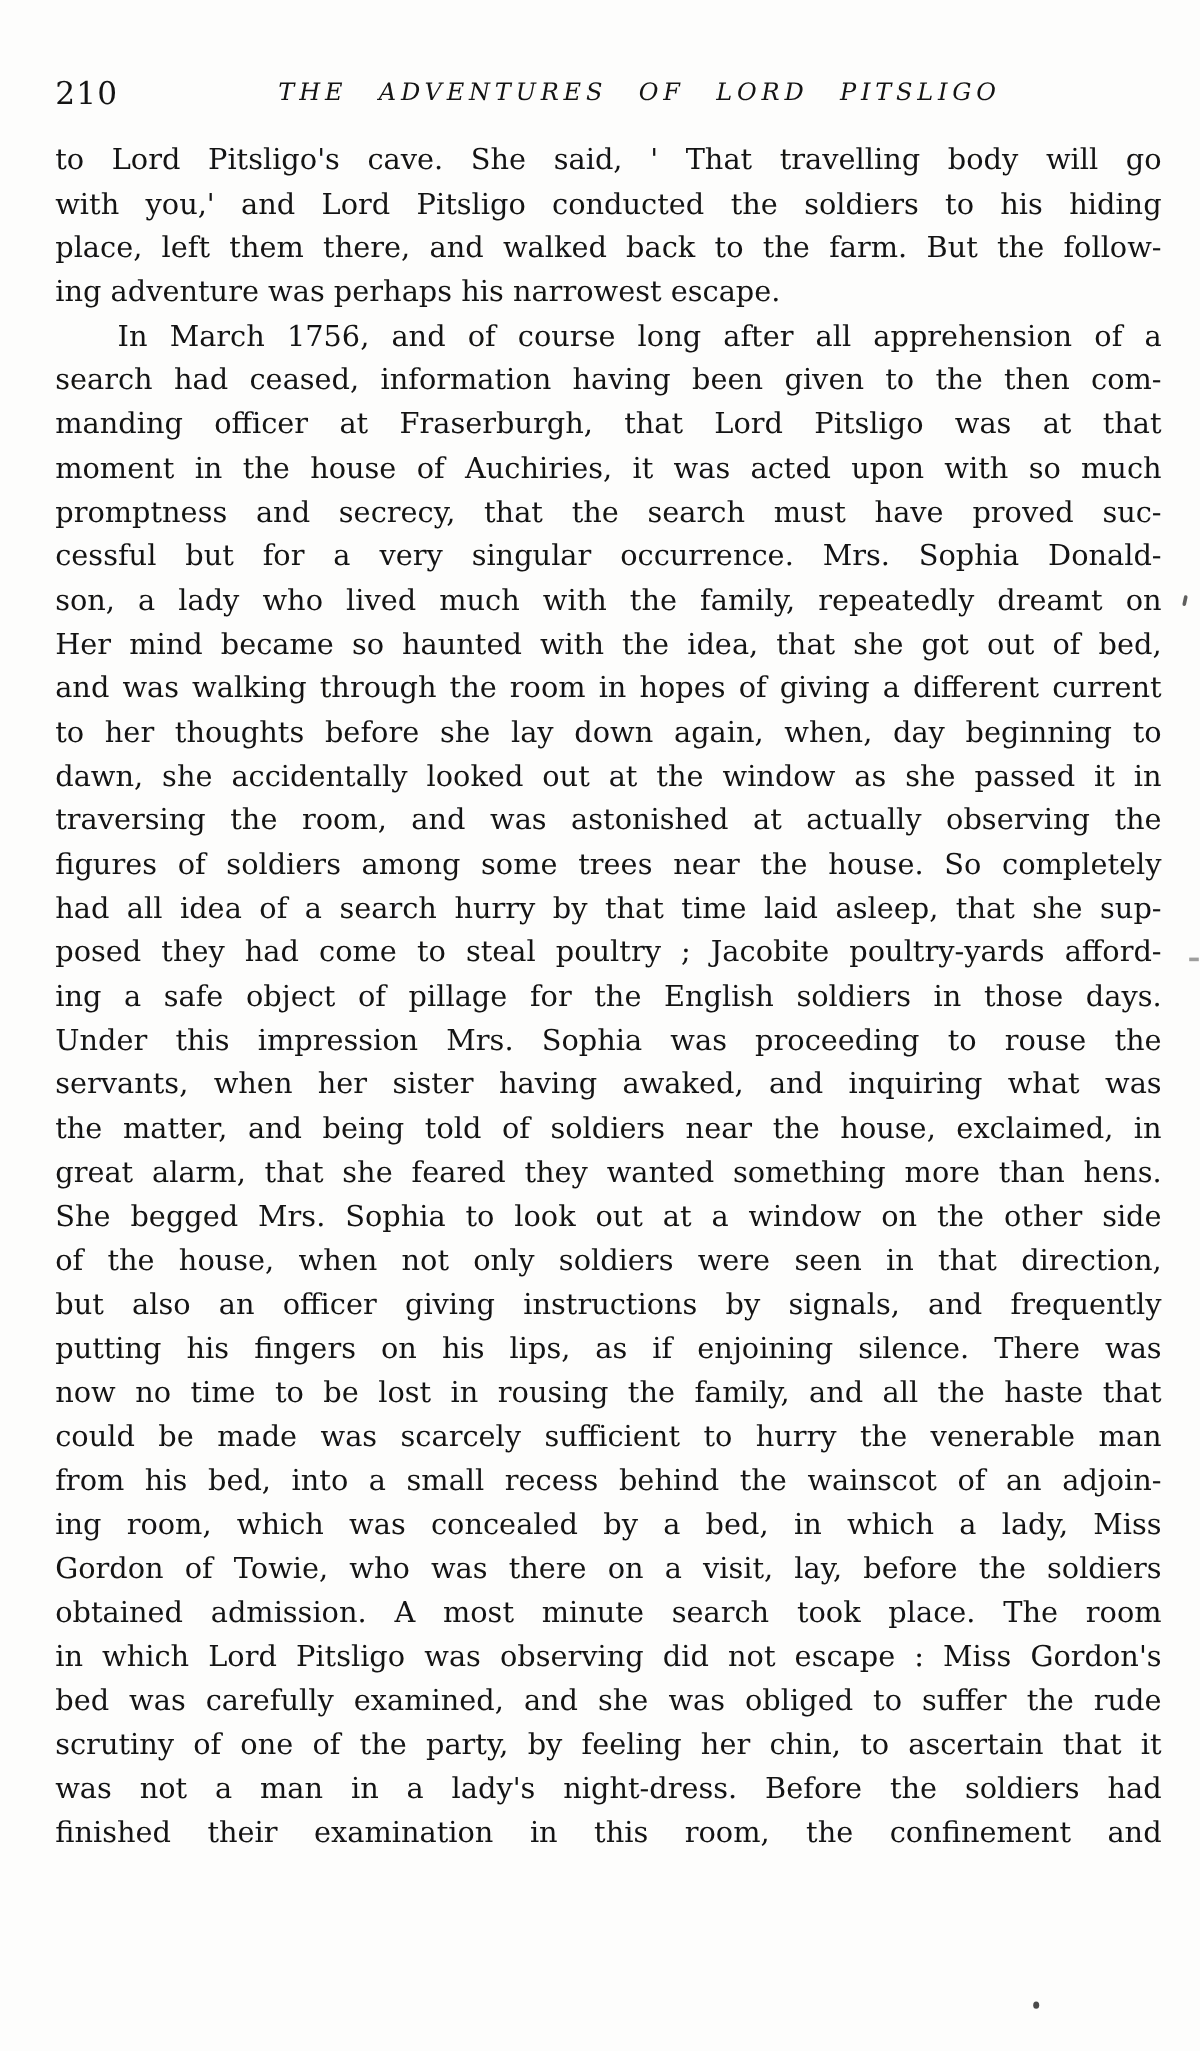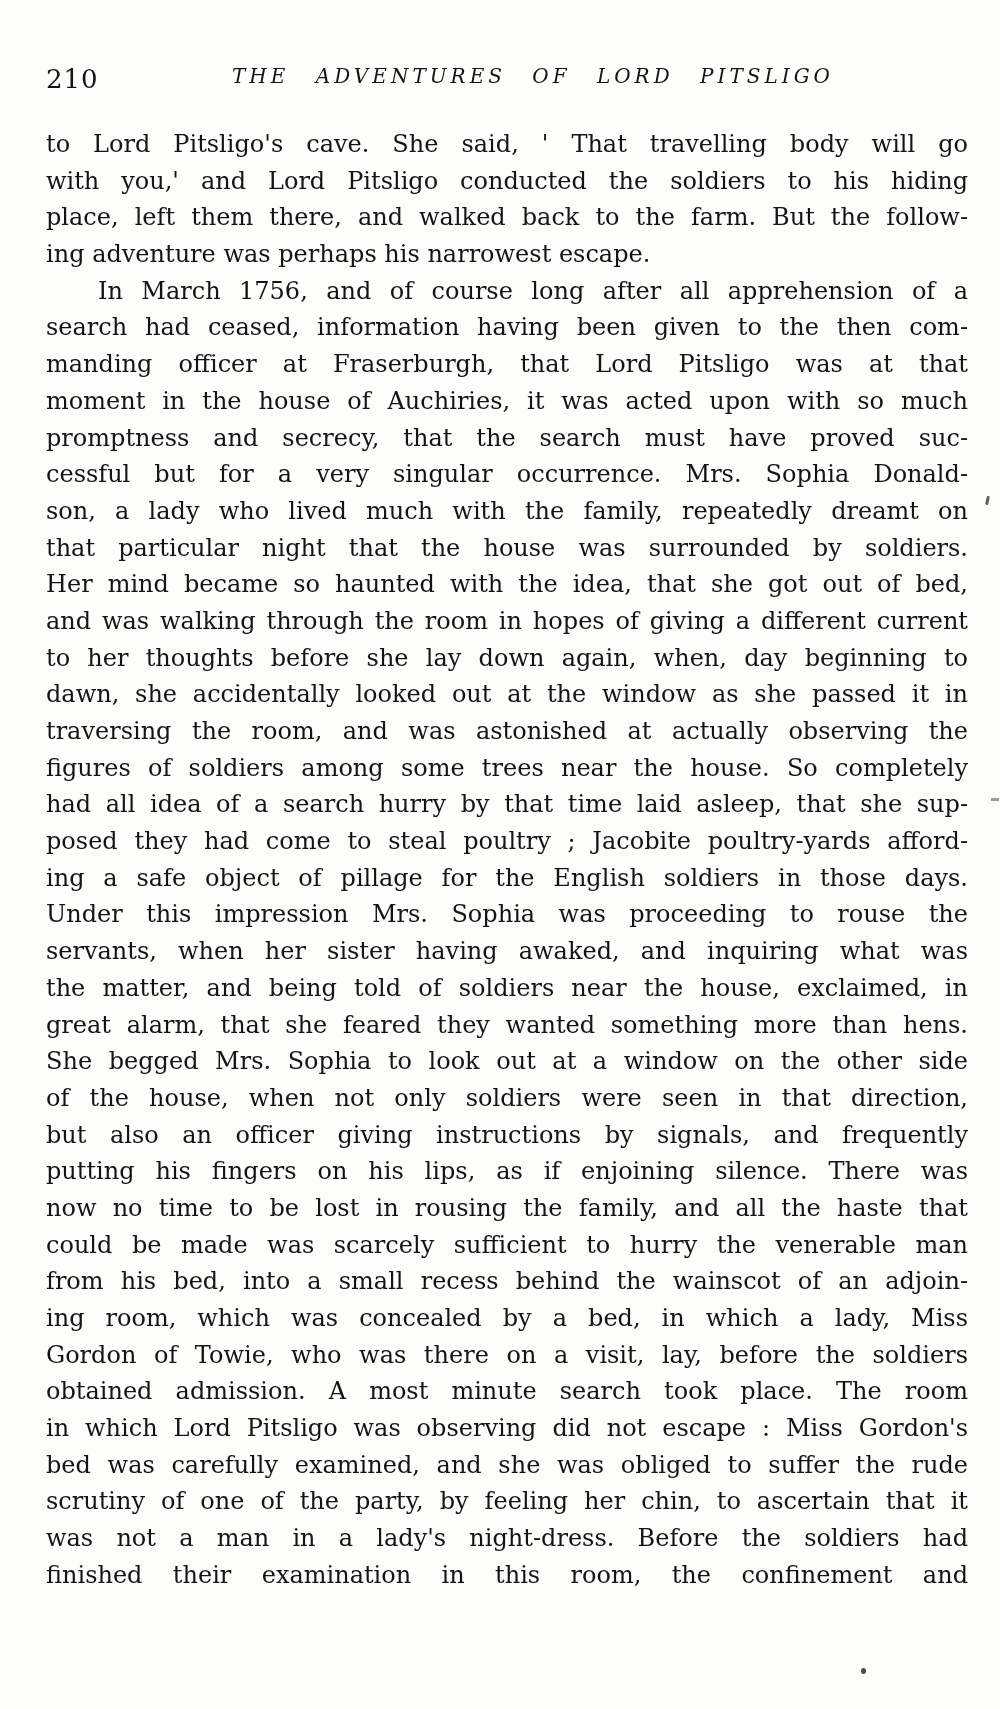--- a/index.html
+++ b/index.html
@@ -39,21 +39,21 @@
     box-sizing: border-box;
     text-align: center;
     font-style: italic;
     font-size: 20px;
     letter-spacing: 4px;
     word-spacing: 16px;
     white-space: nowrap;
   }
   .body-text {
     position: absolute;
-    top: 126px;
+    top: 115px;
     left: 46px;
     width: 922px;
   }
   .line {
     font-size: 24px;
     line-height: 36.7px;
     height: 36.7px;
     white-space: nowrap;
     overflow: visible;
   }
@@ -109,21 +109,20 @@
     <div class="line just">with you,' and Lord Pitsligo conducted the soldiers to his hiding</div>
     <div class="line just">place, left them there, and walked back to the farm.  But the follow-</div>
     <div class="line">ing adventure was perhaps his narrowest escape.</div>
     <div class="line just indent">In March 1756, and of course long after all apprehension of a</div>
     <div class="line just">search had ceased, information having been given to the then com-</div>
     <div class="line just">manding officer at Fraserburgh, that Lord Pitsligo was at that</div>
     <div class="line just">moment in the house of Auchiries, it was acted upon with so much</div>
     <div class="line just">promptness and secrecy, that the search must have proved suc-</div>
     <div class="line just">cessful but for a very singular occurrence.  Mrs. Sophia Donald-</div>
     <div class="line just">son, a lady who lived much with the family, repeatedly dreamt on</div>
-    <div class="line just">that particular night that the house was surrounded by soldiers.</div>
     <div class="line just">Her mind became so haunted with the idea, that she got out of bed,</div>
     <div class="line just">and was walking through the room in hopes of giving a different current</div>
     <div class="line just">to her thoughts before she lay down again,  when, day beginning to</div>
     <div class="line just">dawn, she accidentally looked out at the window as she passed it in</div>
     <div class="line just">traversing the room, and was astonished at actually observing the</div>
     <div class="line just">figures of soldiers among some trees near the house.  So completely</div>
     <div class="line just">had all idea of a search hurry by that time laid asleep, that she sup-</div>
     <div class="line just">posed they had come to steal poultry ; Jacobite poultry-yards afford-</div>
     <div class="line just">ing a safe object of pillage for the English soldiers in those days.</div>
     <div class="line just">Under this impression Mrs. Sophia was proceeding to rouse the</div>

